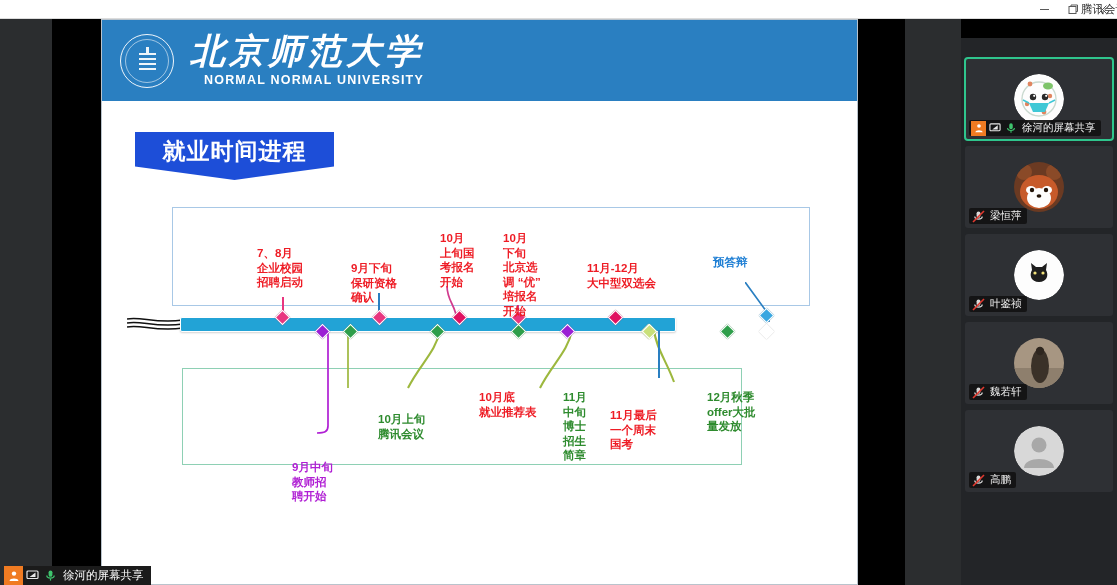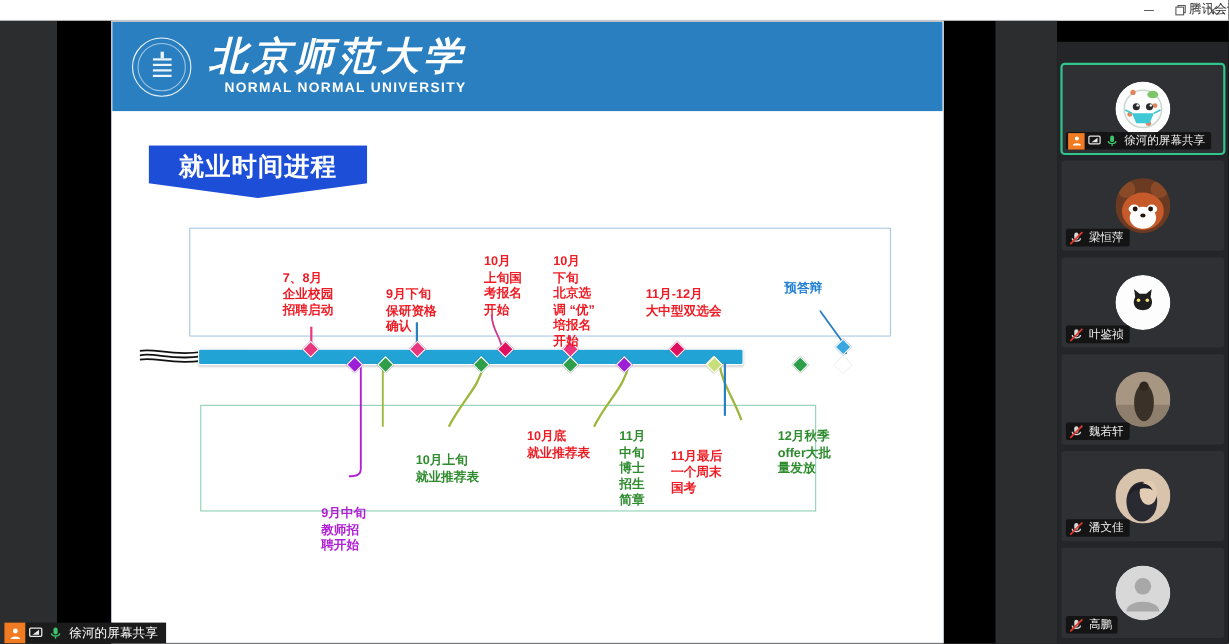--- a/index.html
+++ b/index.html
@@ -286,21 +286,21 @@
 培报名
 开始</div>
         <div class="lbl" style="left:485px; top:241px; color:#ee1c25;">11月-12月
 大中型双选会</div>
         <div class="lbl" style="left:611px; top:235px; color:#1f7fd4;">预答辩</div>
 
         <div class="lbl" style="left:190px; top:392px; color:#b01fd4;margin-top:48px;">9月中旬
 教师招
 聘开始</div>
         <div class="lbl" style="left:276px; top:392px; color:#2e8b2e;">10月上旬
-就业推荐表</div>
+腾讯会议</div>
         <div class="lbl" style="left:377px; top:370px; color:#ee1c25;">10月底
 就业推荐表</div>
         <div class="lbl" style="left:461px; top:370px; color:#2e8b2e;">11月
 中旬
 博士
 招生
 简章</div>
         <div class="lbl" style="left:508px; top:388px; color:#ee1c25;">11月最后
 一个周末
 国考</div>
@@ -440,40 +440,20 @@
             <svg width="13" height="13" viewBox="0 0 13 13">
                 <rect x="4.6" y="1.4" width="3.8" height="6.4" rx="1.9" fill="#d9d9d9"></rect>
                 <path d="M2.8,6.6 C2.8,10 10.2,10 10.2,6.6" fill="none" stroke="#d9d9d9" stroke-width="1.2"></path>
                 <line x1="1" y1="12" x2="12" y2="1" stroke="#e2392f" stroke-width="1.6"></line>
               </svg>
           </div>
           <div class="bname">魏若轩</div>
         </div>
       </div>
 
-      <div class="ptile">
-        <div class="pavatar">
-          <svg width="50" height="50" viewBox="0 0 50 50">
-            <rect width="50" height="50" fill="#d8c4ad"></rect>
-            <ellipse cx="24" cy="30" rx="14" ry="18" fill="#2a2a33"></ellipse>
-            <ellipse cx="30" cy="22" rx="8" ry="11" fill="#e2cdb4"></ellipse>
-            <path d="M12,24 C14,12 30,10 34,20 C30,16 18,18 12,24 Z" fill="#1f1f27"></path>
-          </svg>
-        </div>
-        <div class="pbadge">
-          <div class="bi">
-            <svg width="13" height="13" viewBox="0 0 13 13">
-                <rect x="4.6" y="1.4" width="3.8" height="6.4" rx="1.9" fill="#d9d9d9"></rect>
-                <path d="M2.8,6.6 C2.8,10 10.2,10 10.2,6.6" fill="none" stroke="#d9d9d9" stroke-width="1.2"></path>
-                <line x1="1" y1="12" x2="12" y2="1" stroke="#e2392f" stroke-width="1.6"></line>
-              </svg>
-          </div>
-          <div class="bname">潘文佳</div>
-        </div>
-      </div>
 
       <div class="ptile">
         <div class="pavatar">
           <svg width="50" height="50" viewBox="0 0 50 50">
             <circle cx="25" cy="25" r="25" fill="#d8d8d8"></circle>
             <circle cx="25" cy="19" r="7.5" fill="#a8a8a8"></circle>
             <path d="M10,42 C10,30 40,30 40,42 Z" fill="#a8a8a8"></path>
           </svg>
         </div>
         <div class="pbadge">

